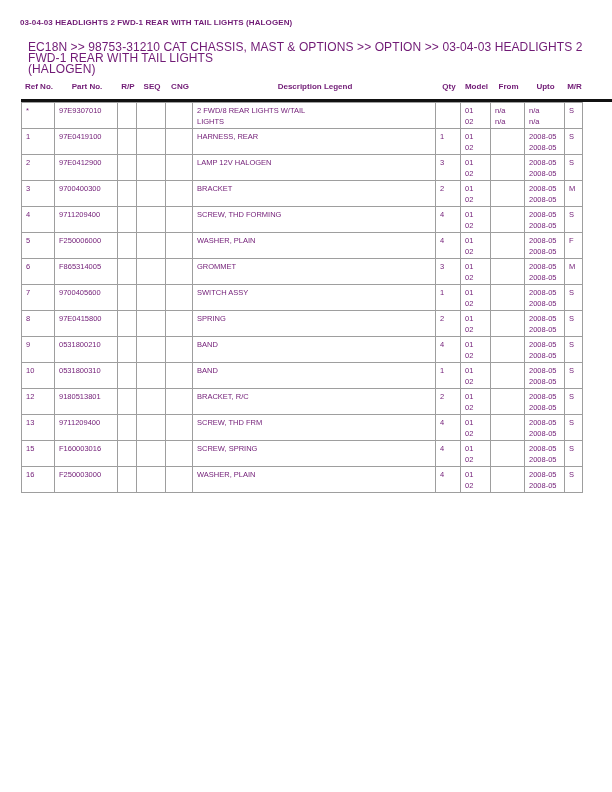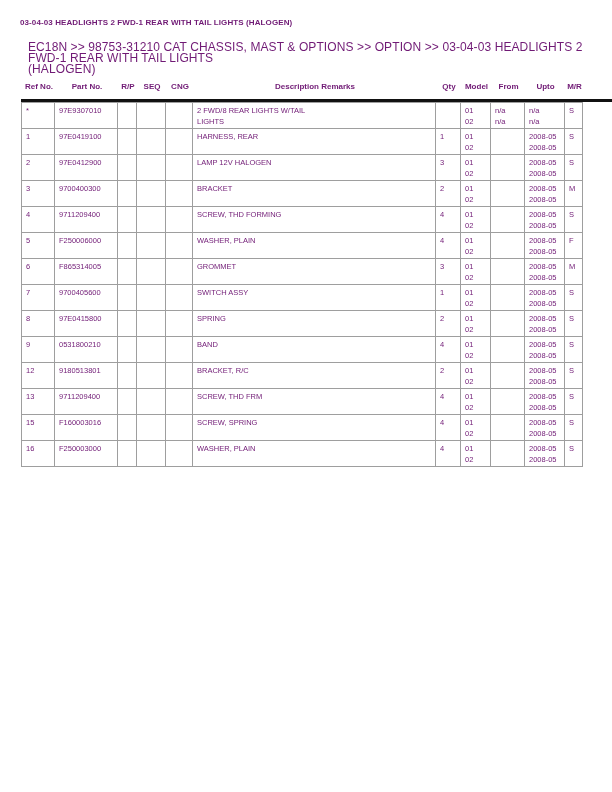--- a/index.html
+++ b/index.html
@@ -118,21 +118,21 @@
       <col style="width:40px">
         <col style="width:18px">
     </colgroup>
     <thead>
       <tr id="head-row">
           <th>Ref No.</th>
           <th>Part No.</th>
           <th>R/P</th>
           <th>SEQ</th>
           <th>CNG</th>
-          <th>Description Remarks</th>
+          <th>Description Legend</th>
           <th>Qty</th>
           <th>Model</th>
           <th>From</th>
           <th>Upto</th>
           <th>M/R</th>
         </tr>
     </thead>
     <tbody id="body-rows">
         <tr>
           <td class="col-ref">*</td>
@@ -280,20 +280,35 @@
           <td class="col-desc">BAND</td>
           <td class="col-qty">4</td>
           <td class="col-model">01
 02</td>
           <td class="col-from"></td>
           <td class="col-upto">2008-05
 2008-05</td>
           <td class="col-mr">S</td>
         </tr>
         <tr>
+          <td class="col-ref">10</td>
+          <td class="col-part">0531800310</td>
+          <td class="col-rp"></td>
+          <td class="col-seq"></td>
+          <td class="col-cng"></td>
+          <td class="col-desc">BAND</td>
+          <td class="col-qty">1</td>
+          <td class="col-model">01
+02</td>
+          <td class="col-from"></td>
+          <td class="col-upto">2008-05
+2008-05</td>
+          <td class="col-mr">S</td>
+        </tr>
+        <tr>
           <td class="col-ref">12</td>
           <td class="col-part">9180513801</td>
           <td class="col-rp"></td>
           <td class="col-seq"></td>
           <td class="col-cng"></td>
           <td class="col-desc">BRACKET, R/C</td>
           <td class="col-qty">2</td>
           <td class="col-model">01
 02</td>
           <td class="col-from"></td>

